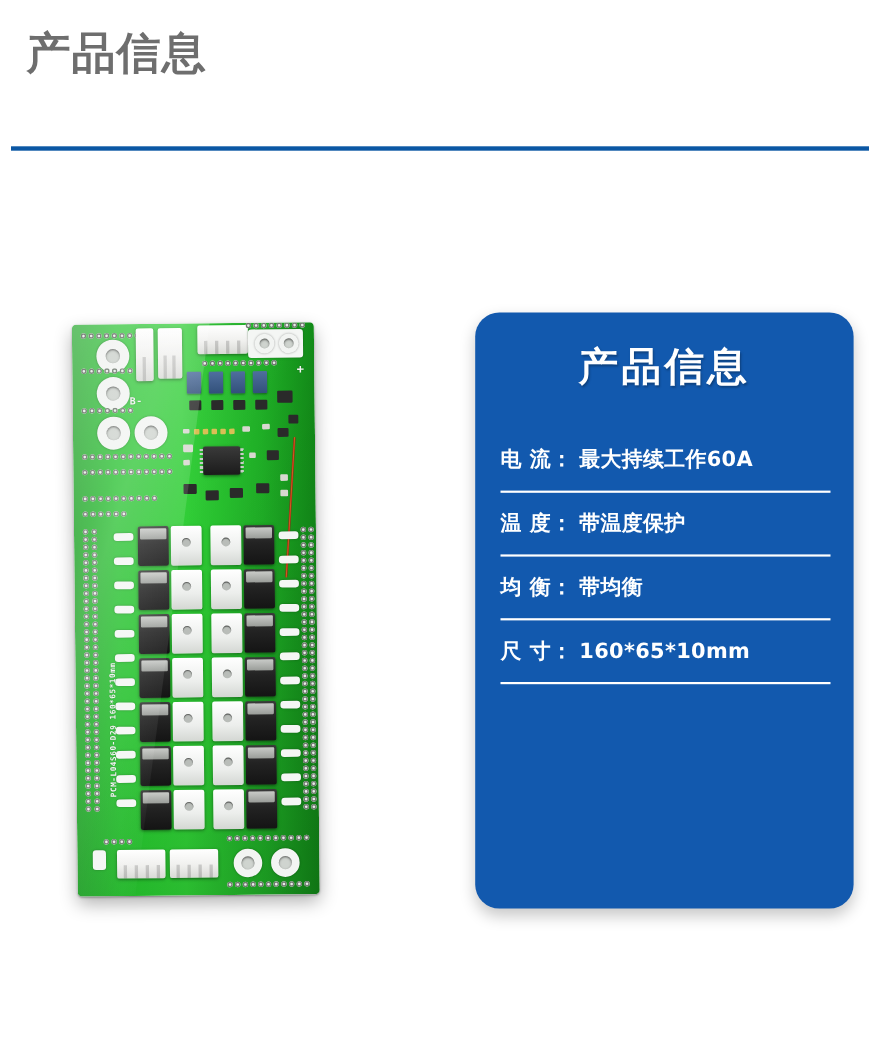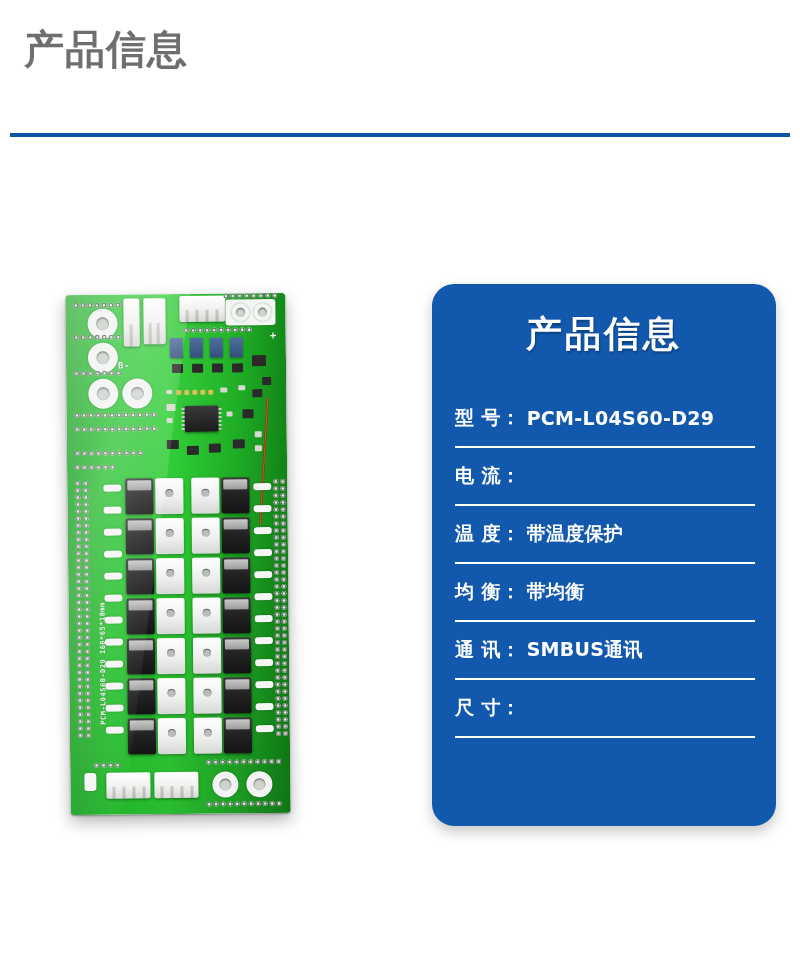--- a/index.html
+++ b/index.html
@@ -772,35 +772,29 @@
         <i class="via"></i>
         <i class="via"></i>
     </div>
   </div>
 </div>
 
 <div class="info-card">
   <div class="card-title">产品信息</div>
   <div class="spec-list">
     <div class="spec-row">
-      <span class="spec-label">型 号：</span>
-      <span class="spec-value">PCM-L04S60-D29</span>
-    </div>
-    <div class="spec-row">
       <span class="spec-label">电 流：</span>
+      <span class="spec-value">最大持续工作60A</span>
     </div>
     <div class="spec-row">
       <span class="spec-label">温 度：</span>
       <span class="spec-value">带温度保护</span>
     </div>
     <div class="spec-row">
       <span class="spec-label">均 衡：</span>
       <span class="spec-value">带均衡</span>
     </div>
     <div class="spec-row">
-      <span class="spec-label">通 讯：</span>
-      <span class="spec-value">SMBUS通讯</span>
-    </div>
-    <div class="spec-row">
       <span class="spec-label">尺 寸：</span>
+      <span class="spec-value">160*65*10mm</span>
     </div>
   </div>
 </div>
 
 </body></html>

